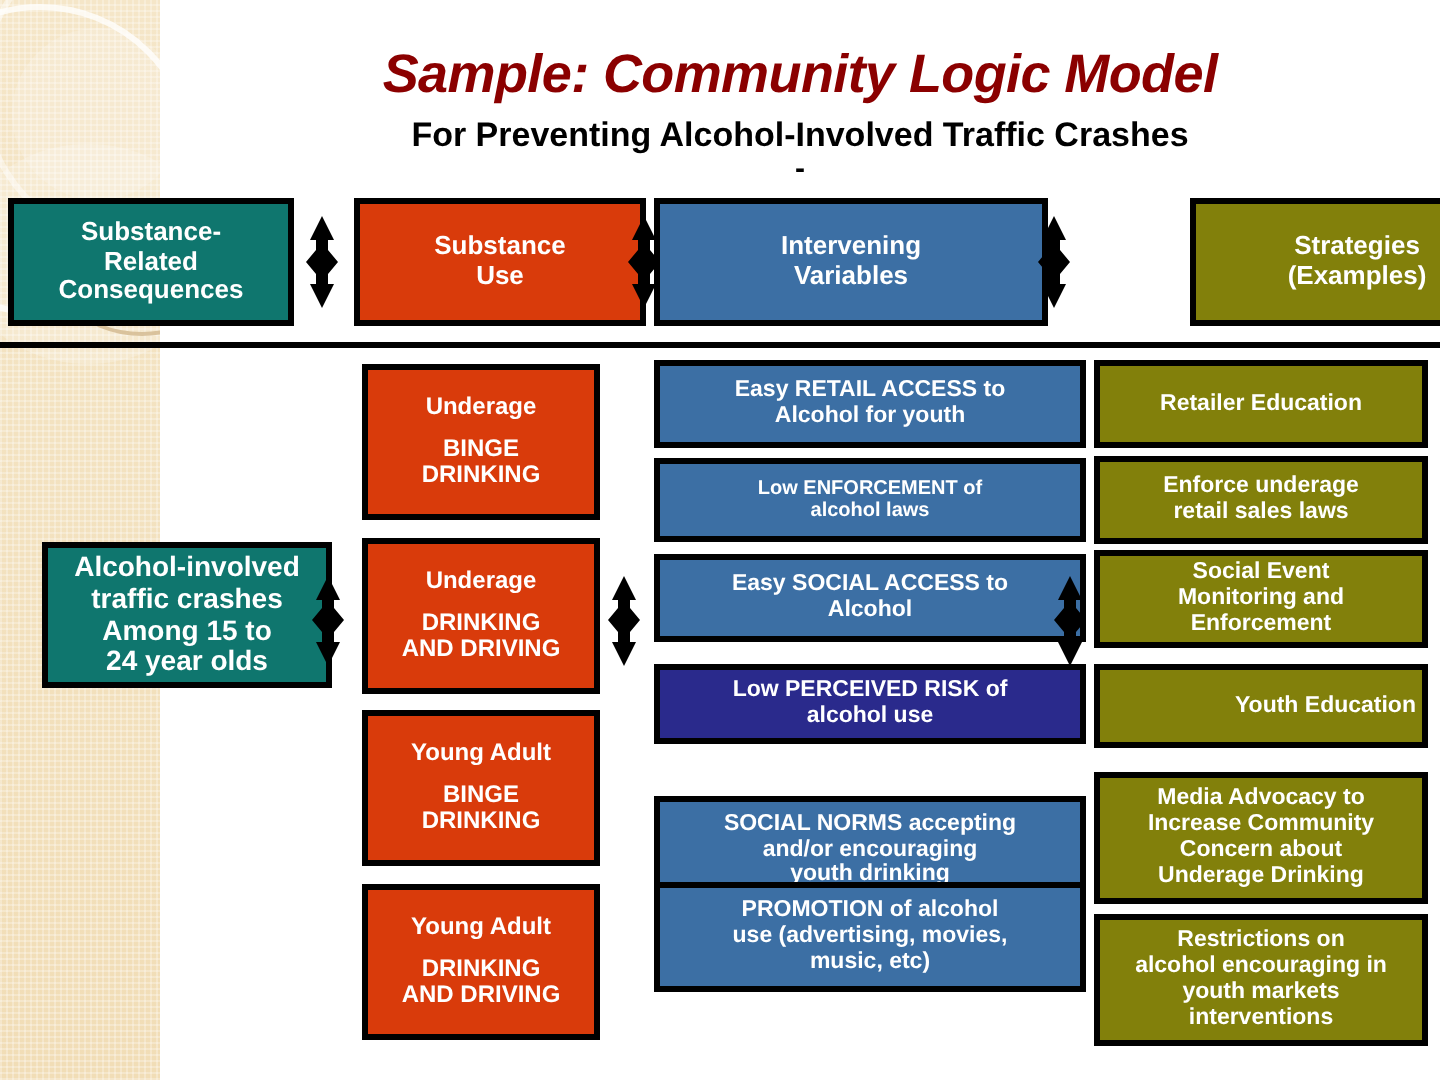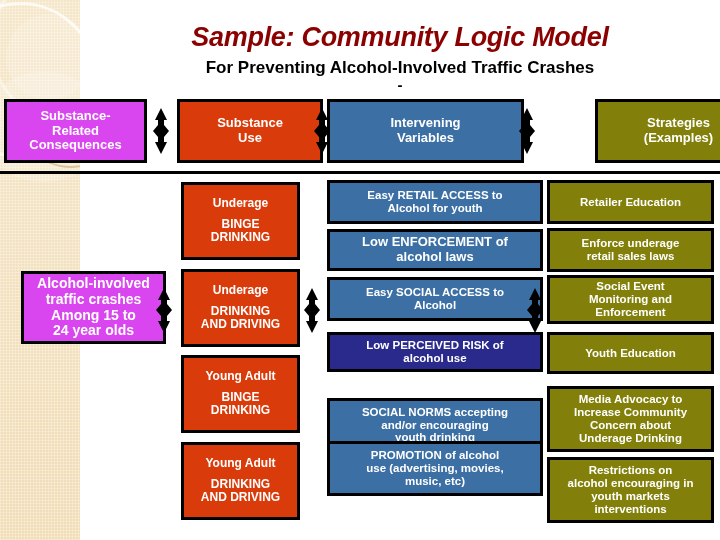--- a/index.html
+++ b/index.html
@@ -101,21 +101,21 @@
     align-items: center;
     justify-content: center;
     text-align: center;
     line-height: 1.12;
     z-index: 5;
     padding: 2px 3px;
   }
   .node .ln { display: block; width: 100%; }
   .node .gap { height: 7px; }
 
-  .c-green  { background: #d946ef; }
+  .c-green  { background: #0f766e; }
   .c-red    { background: #D93B0B; }
   .c-blue   { background: #3C6FA4; }
   .c-olive  { background: #82800B; }
   .c-navy   { background: #2A2A8C; }
 
   
   .hdr { top: 99px; height: 64px; font-size: 13px; }
   #hdr-consequences { left: 4px;   width: 143px; }
   #hdr-use          { left: 177px; width: 146px; }
   #hdr-intervening  { left: 327px; width: 197px; }
@@ -240,21 +240,21 @@
   <svg width="22" height="45" viewBox="0 0 22 45">
       <path d="M11 0 L17 12 L14 12 L14 16 L19 22 L14 28 L14 33 L17 33 L11 45 L5 33 L8 33 L8 28 L3 22 L8 16 L8 12 L5 12 Z" fill="#000"></path>
     </svg>
 </div>
 
 <div class="node c-blue col-c" style="top:180px; height:44px; font-size:11.5px;">
   <span class="ln">Easy RETAIL ACCESS to</span>
   <span class="ln">Alcohol for youth</span>
 </div>
 
-<div class="node c-blue col-c" style="top:229px; height:42px; font-size:13px;">
+<div class="node c-blue col-c" style="top:229px; height:42px; font-size:10px;">
   <span class="ln">Low ENFORCEMENT of</span>
   <span class="ln">alcohol laws</span>
 </div>
 
 <div class="node c-blue col-c" style="top:277px; height:44px; font-size:11.5px;">
   <span class="ln">Easy SOCIAL ACCESS to</span>
   <span class="ln">Alcohol</span>
 </div>
 
 <div class="node c-navy col-c" style="top:332px; height:40px; font-size:11.5px;">
@@ -288,21 +288,21 @@
   <span class="ln">Enforce underage</span>
   <span class="ln">retail sales laws</span>
 </div>
 
 <div class="node c-olive col-d" style="top:275px; height:49px; font-size:11.5px;">
   <span class="ln">Social Event</span>
   <span class="ln">Monitoring and</span>
   <span class="ln">Enforcement</span>
 </div>
 
-<div class="node c-olive col-d" style="top:332px; height:42px; font-size:11.5px;">
+<div class="node c-olive col-d" style="top:332px; height:42px; font-size:11.5px;text-align:right;">
   <span class="ln">Youth Education</span>
 </div>
 
 <div class="node c-olive col-d" style="top:386px; height:66px; font-size:11.5px;">
   <span class="ln">Media Advocacy to</span>
   <span class="ln">Increase Community</span>
   <span class="ln">Concern about</span>
   <span class="ln">Underage Drinking</span>
 </div>
 

